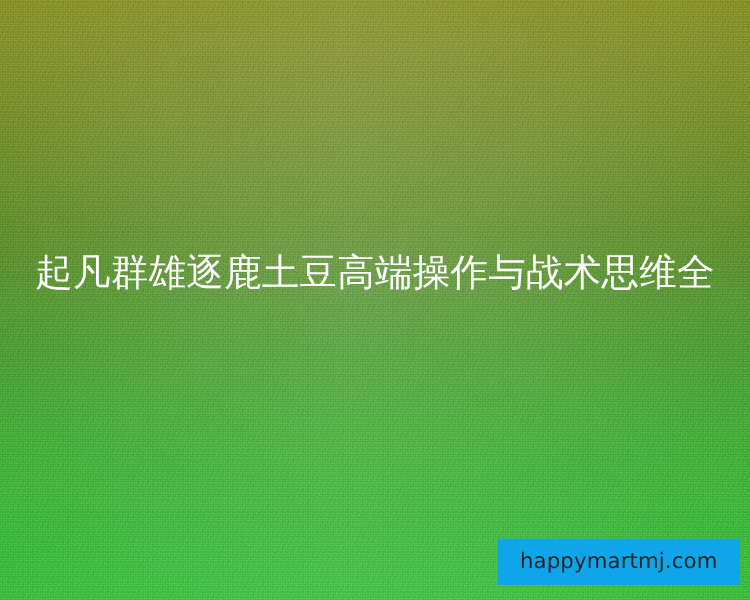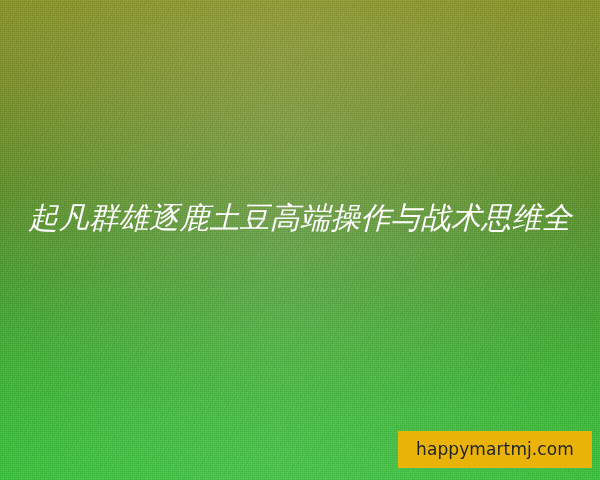--- a/index.html
+++ b/index.html
@@ -112,31 +112,30 @@
     font-size: 30px;
     line-height: 41px;
     letter-spacing: 0.2px;
     font-weight: 400;
     text-rendering: geometricPrecision;
     white-space: normal;
   }
 
   .headline .line {
     display: block;
-    font-style: italic;
   }
 
   
   .watermark {
     position: absolute;
     left: 398px;
     top: 431px;
     width: 194px;
     height: 37px;
-    background: #eab308;
+    background: #0ea5e9;
     display: flex;
     align-items: center;
     justify-content: center;
     box-sizing: border-box;
   }
 
   .watermark-text {
     color: #1e2426;
     font-size: 17px;
     line-height: 19px;

